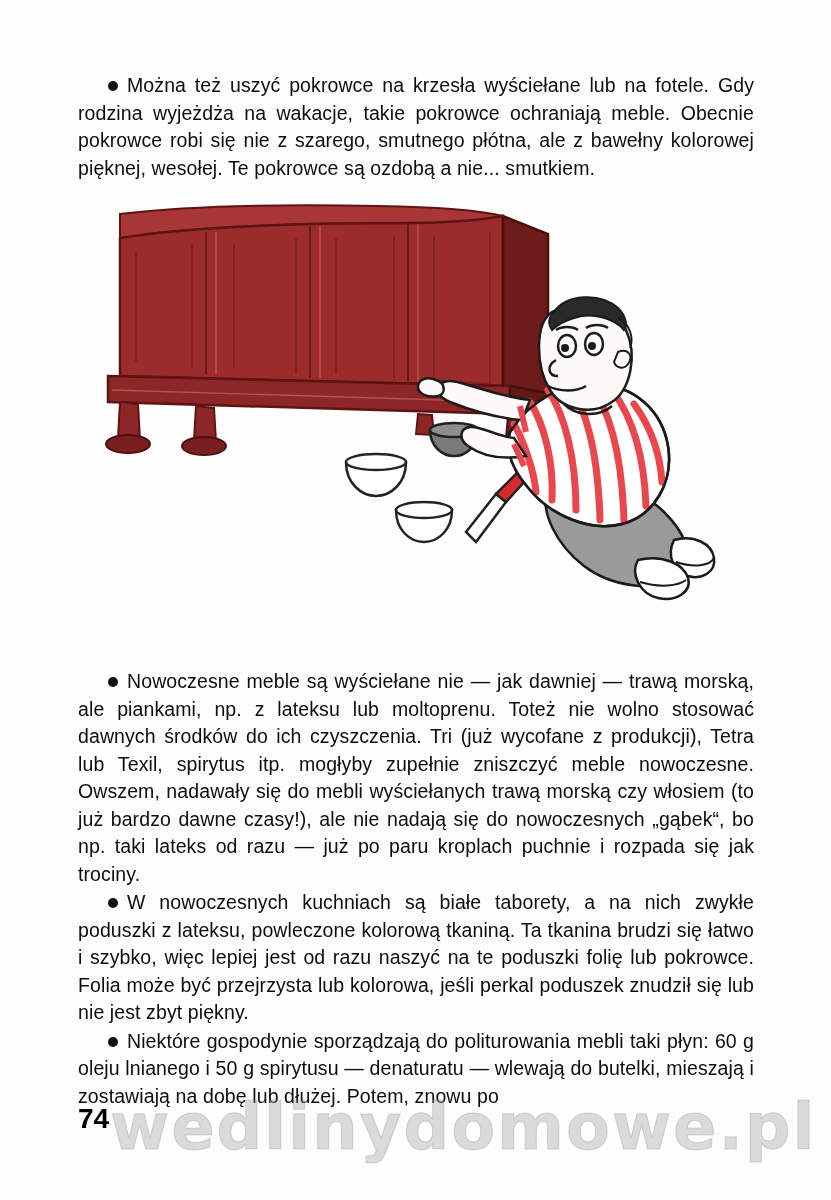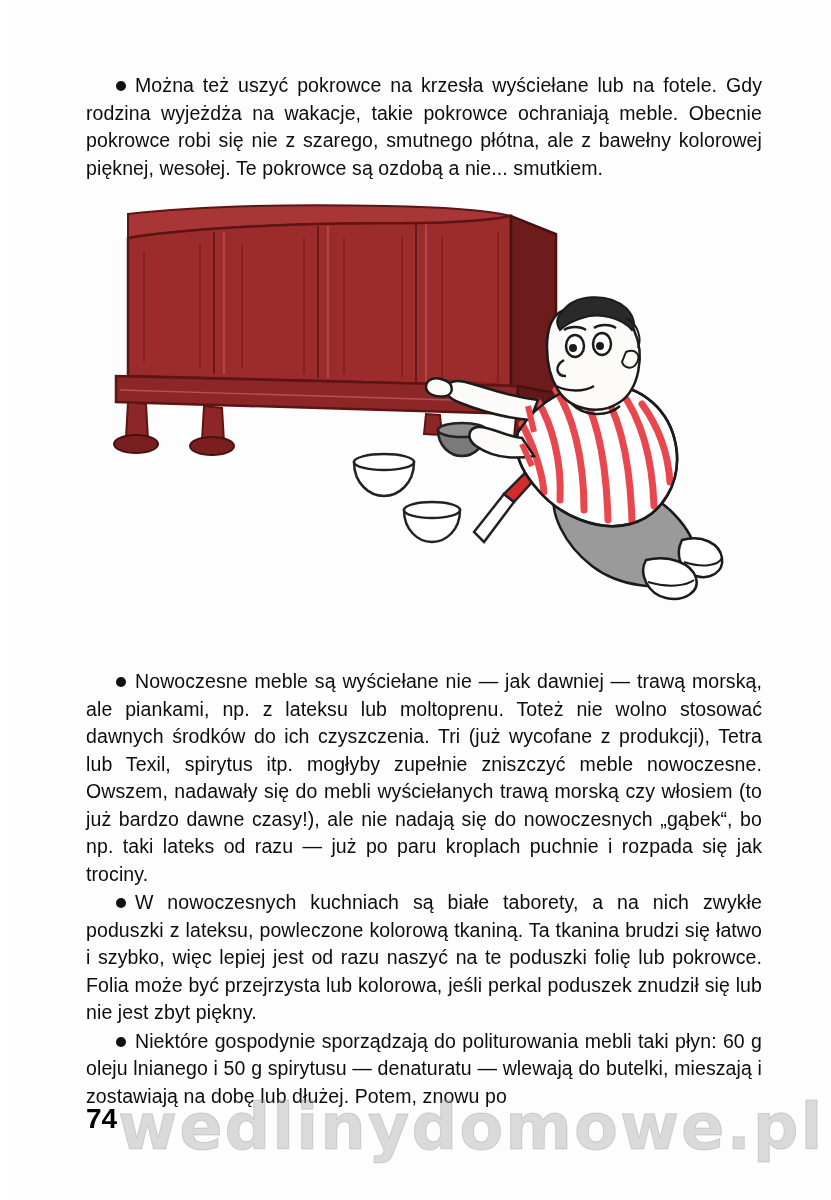--- a/index.html
+++ b/index.html
@@ -12,21 +12,20 @@
     height: 1200px;
     position: relative;
     font-family: "Liberation Sans", sans-serif;
     color: #0d0d0d;
     overflow: hidden;
   }
   .page {
     position: absolute;
     inset: 0;
     background: #fdfdfd;
-    margin-left: 8px;
   }
   .content {
     position: absolute;
     left: 78px;
     top: 72px;
     width: 676px;
   }
   .para {
     font-size: 19.5px;
     line-height: 27.5px;

